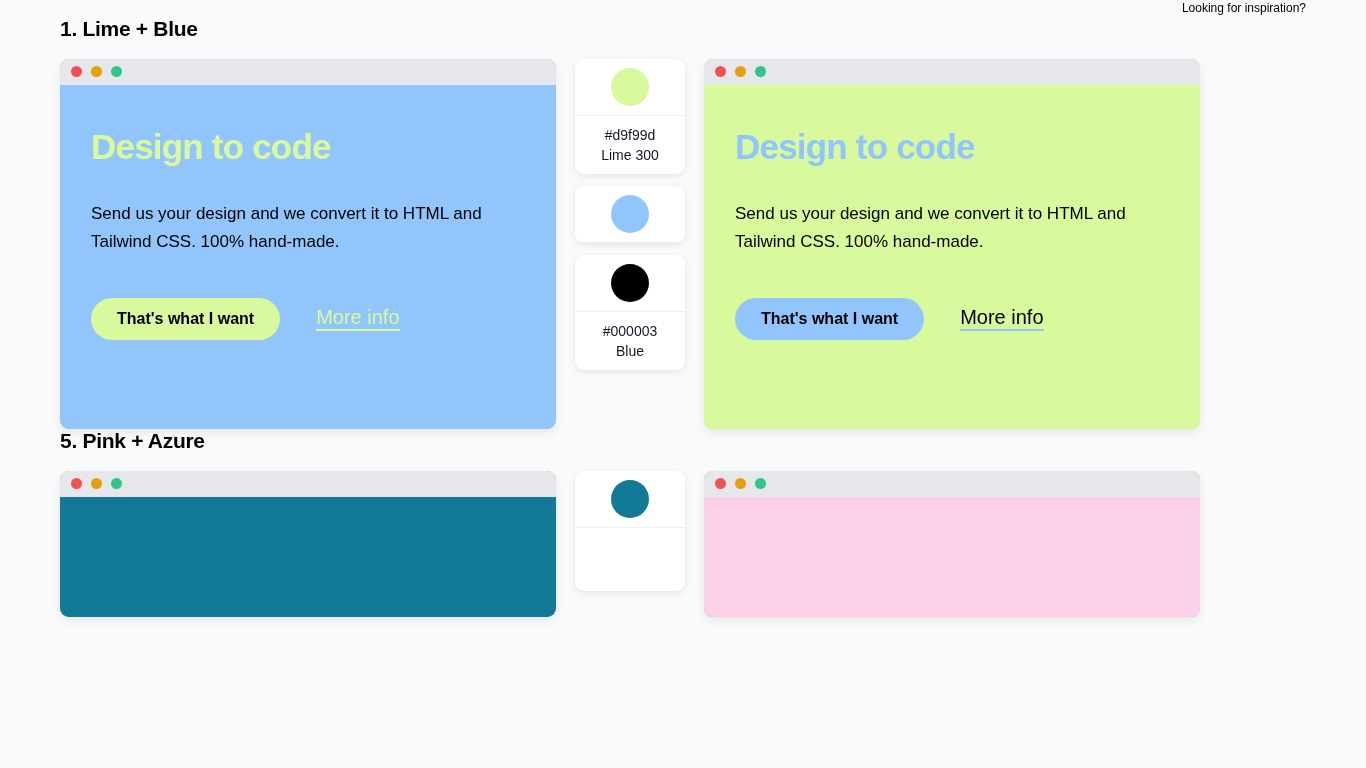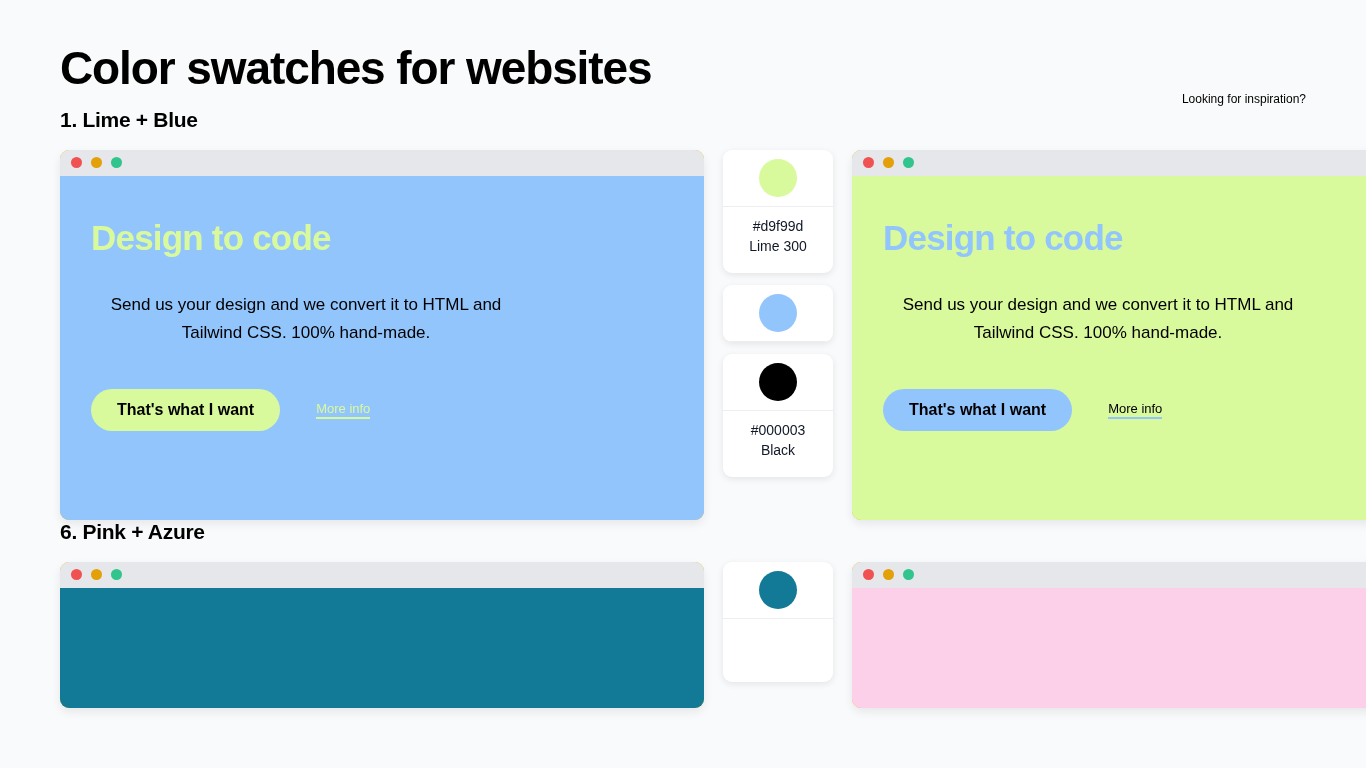--- a/index.html
+++ b/index.html
@@ -52,21 +52,21 @@
   
   .swatch-row {
     display: flex;
     align-items: flex-start;
     gap: 19px;
     margin-top: 18px;
   }
 
   
   .browser {
-    width: 644px;
+    width: 496px;
     border-radius: 9px;
     overflow: hidden;
     box-shadow: 0 4px 10px rgba(0,0,0,0.08);
     background: #eab308;
     flex: 0 0 auto;
   }
 
   .browser-chrome {
     height: 26px;
     background: #e5e7eb;
@@ -97,21 +97,20 @@
     letter-spacing: -0.8px;
     line-height: 1.1;
   }
 
   .hero-text {
     font-size: 17px;
     line-height: 28px;
     margin-top: 34px;
     max-width: 430px;
     color: #000;
-    text-align: center;
   }
 
   .hero-actions {
     display: flex;
     align-items: center;
     gap: 36px;
     margin-top: 42px;
   }
 
   .btn {
@@ -120,21 +119,21 @@
     padding: 13px 26px;
     font-size: 16px;
     font-weight: 700;
     font-family: "Liberation Sans", sans-serif;
     color: #000;
     cursor: pointer;
     line-height: 1;
   }
 
   .link {
-    font-size: 13px;
+    font-size: 20px;
     text-decoration: none;
     border-bottom: 2px solid currentColor;
     padding-bottom: 2px;
     cursor: pointer;
     line-height: 1;
   }
 
   
   .swatch-col {
     display: flex;
@@ -161,42 +160,41 @@
   }
 
   .swatch-circle {
     width: 38px;
     height: 38px;
     border-radius: 50%;
     display: block;
   }
 
   .swatch-meta {
-    padding: 9px 4px 17px 4px;
+    padding: 9px 4px 9px 4px;
     text-align: center;
   }
 
   .swatch-hex,
   .swatch-name {
     font-size: 14px;
     line-height: 20px;
     color: #111827;
     display: block;
   }
 
   
   .browser-short .browser-body { height: 120px; }
   .swatch-col-short .swatch-card { height: 120px; }
 </style>
 </head>
 <body>
 
 <div class="page">
 
-  <h1 class="page-title">Color swatches for websites</h1>
   <p class="page-subtitle">Looking for inspiration?</p>
 
   <h2 class="section-title">1. Lime + Blue</h2>
 
   <div class="swatch-row">
 
     <div class="browser">
       <div class="browser-chrome">
         <span class="dot dot-red"></span>
         <span class="dot dot-amber"></span>
@@ -229,21 +227,21 @@
           <span class="swatch-circle" style="background:#93c5fd"></span>
         </div>
       </div>
 
       <div class="swatch-card">
         <div class="swatch-top">
           <span class="swatch-circle" style="background:#000000"></span>
         </div>
         <div class="swatch-meta">
           <span class="swatch-hex">#000003</span>
-          <span class="swatch-name">Black</span>
+          <span class="swatch-name">Blue</span>
         </div>
       </div>
 
     </div>
 
     <div class="browser">
       <div class="browser-chrome">
         <span class="dot dot-red"></span>
         <span class="dot dot-amber"></span>
         <span class="dot dot-green"></span>
@@ -253,21 +251,21 @@
         <p class="hero-text" style="color:#000000">Send us your design and we convert it to HTML and Tailwind CSS. 100% hand-made.</p>
         <div class="hero-actions">
           <button class="btn" style="background:#93c5fd;color:#000000">That's what I want</button>
           <a class="link" style="color:#000000;border-bottom-color:#93c5fd">More info</a>
         </div>
       </div>
     </div>
 
   </div>
 
-  <h2 class="section-title">6. Pink + Azure</h2>
+  <h2 class="section-title">5. Pink + Azure</h2>
 
   <div class="swatch-row">
 
     <div class="browser browser-short">
       <div class="browser-chrome">
         <span class="dot dot-red"></span>
         <span class="dot dot-amber"></span>
         <span class="dot dot-green"></span>
       </div>
       <div class="browser-body" style="background:#127a96"></div>

